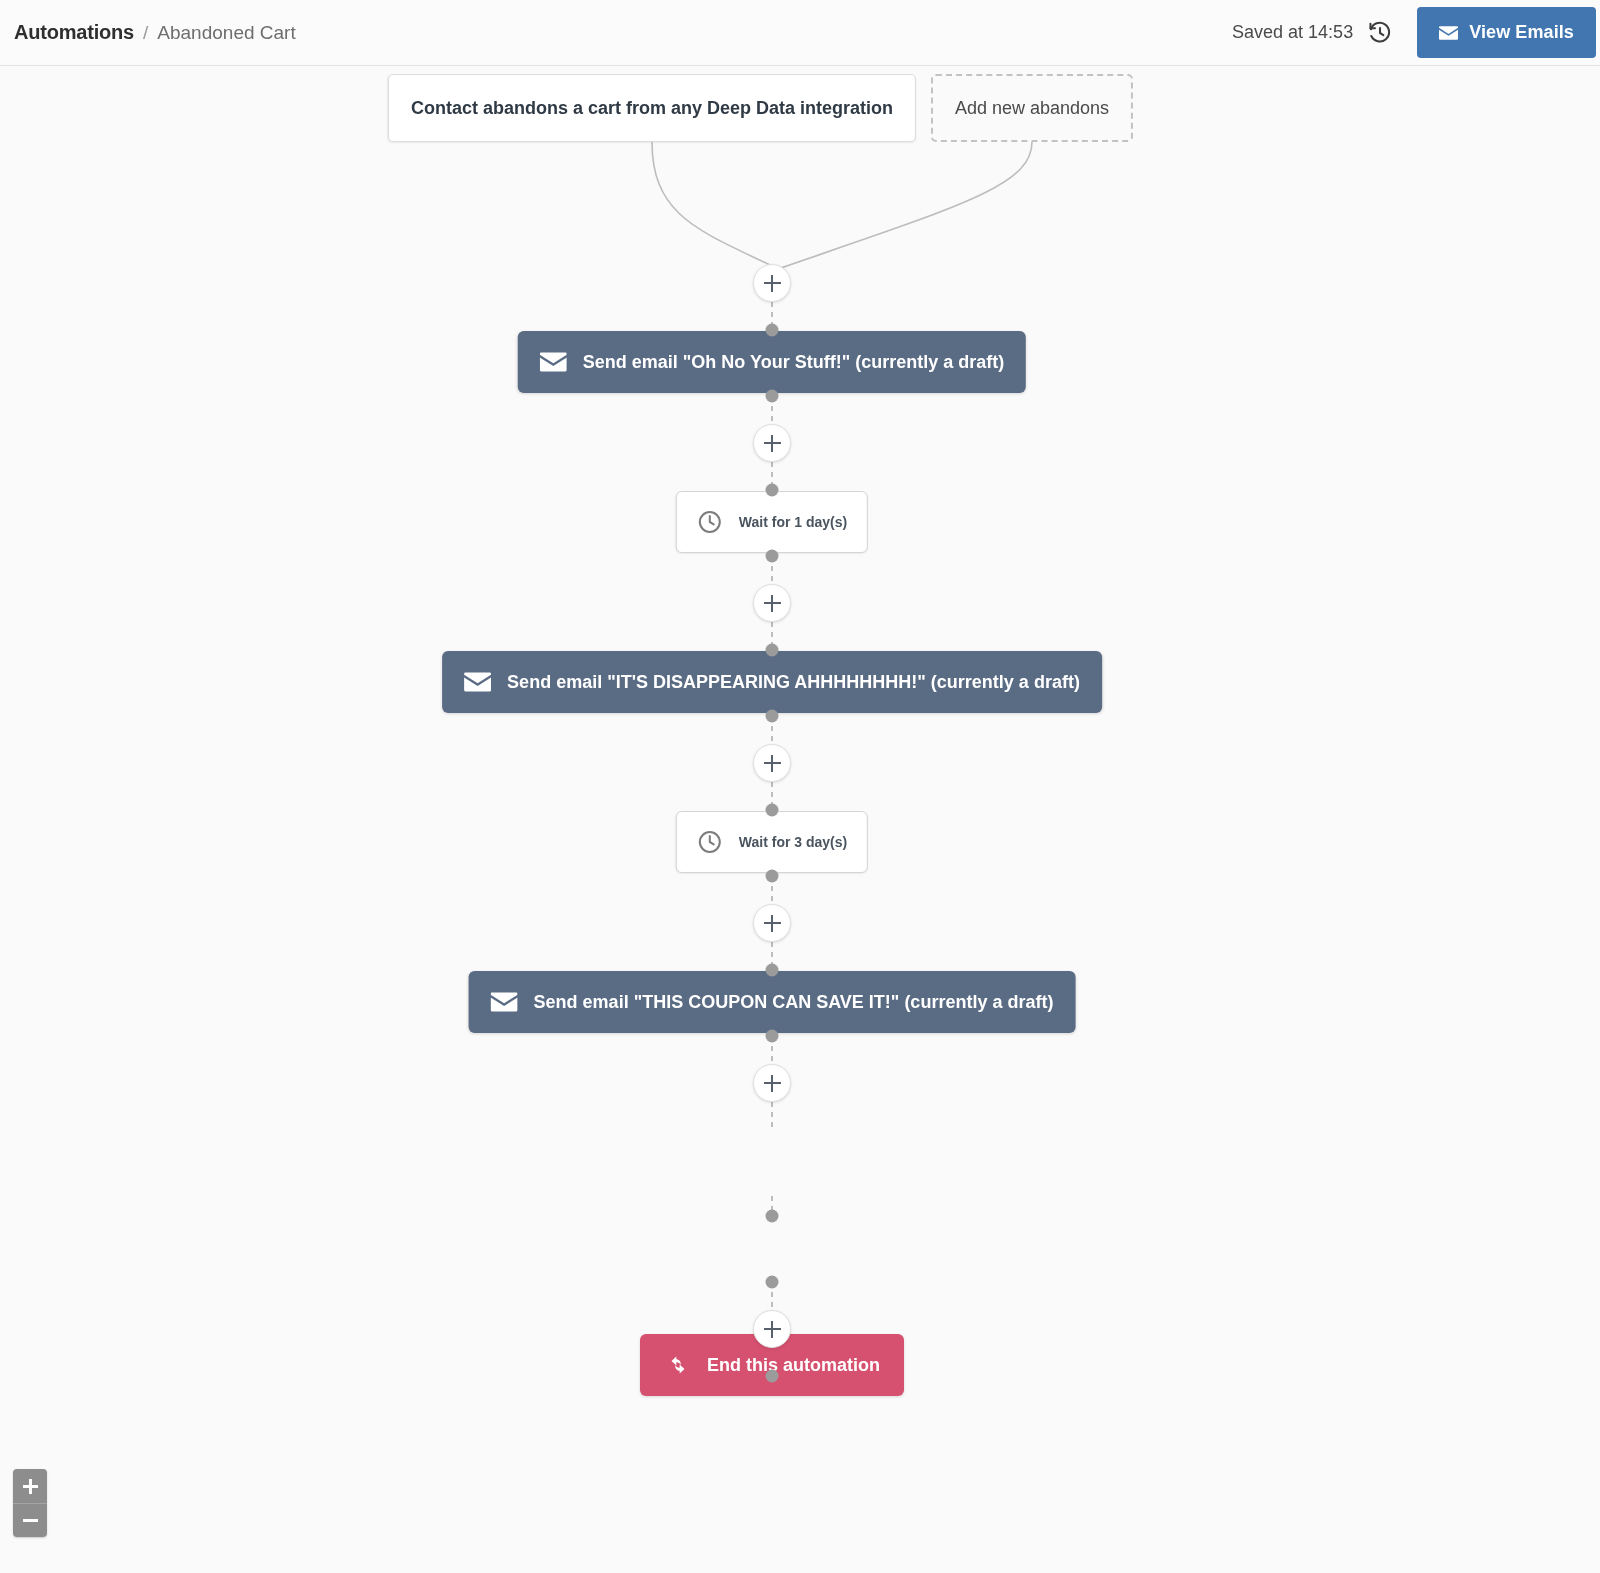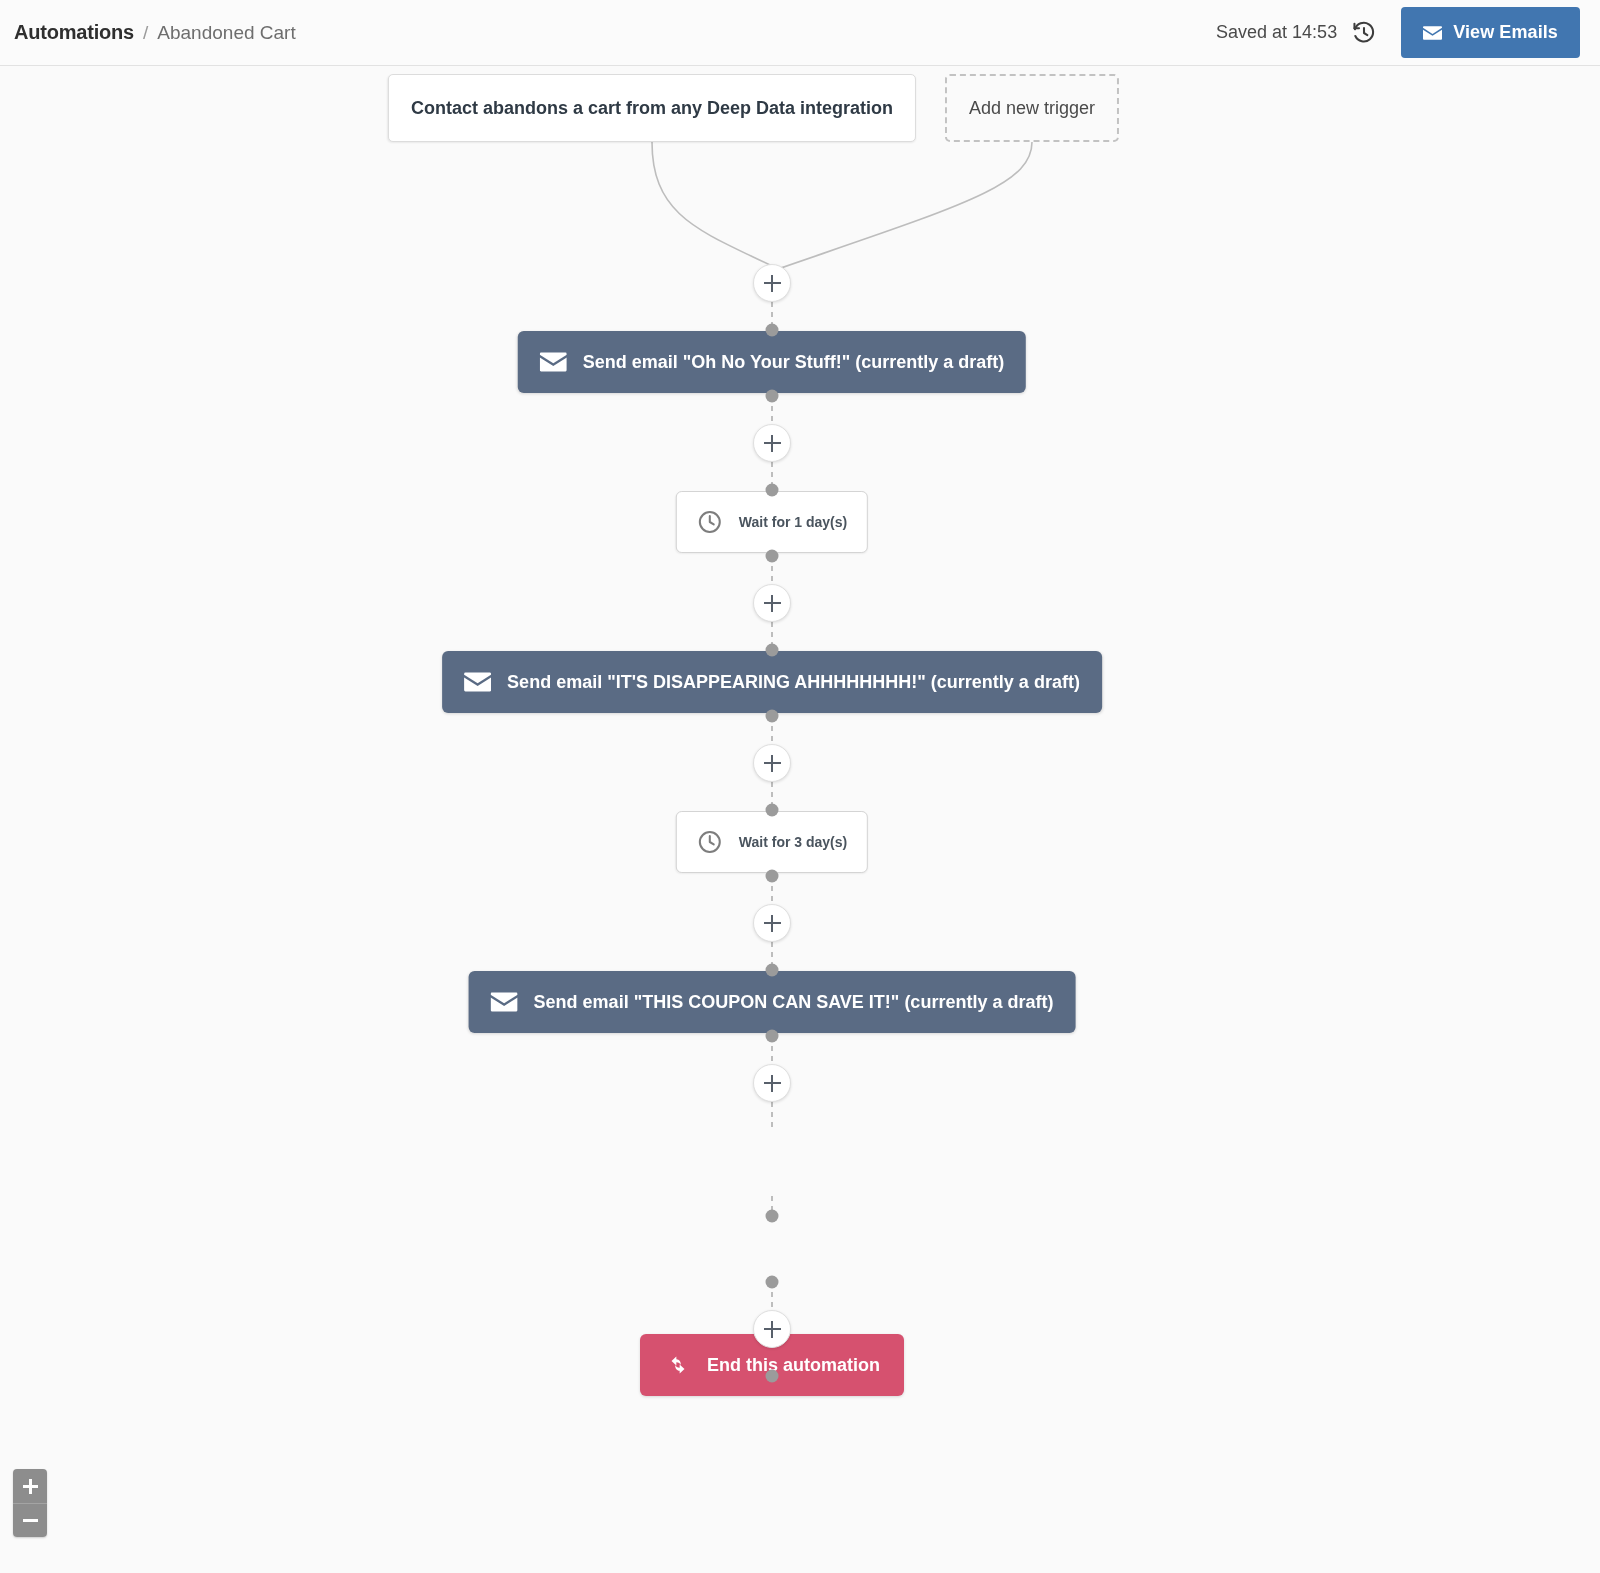--- a/index.html
+++ b/index.html
@@ -50,21 +50,21 @@
   }
   .bc-current {
     color: #6e6e6e;
     font-size: 19px;
   }
   .header-right {
     margin-left: auto;
     display: flex;
     align-items: center;
     height: 100%;
-    padding-right: 20px;
+    padding-right: 4px;
   }
   .saved-text {
     font-size: 18px;
     color: #4a4a4a;
     margin-right: 12px;
     white-space: nowrap;
   }
   .history-icon {
     width: 30px; height: 30px;
     margin-right: 22px;
@@ -359,21 +359,21 @@
       </svg>
 
       <div class="node" style="left:652px; top:8px;">
         <div class="trigger-card">
           <span>Contact abandons a cart from any Deep Data integration</span>
         </div>
       </div>
 
       <div class="node" style="left:1032px; top:8px;">
         <div class="trigger-card dashed">
-          <span>Add new trigger</span>
+          <span>Add new abandons</span>
         </div>
       </div>
 
       <div class="plus-btn" style="left:772px; top:217px;"></div>
       <div class="dot" style="left:772px; top:264px;"></div>
 
       <div class="node" style="left:772px; top:265px;">
         <div class="action-node email">
           <span class="glyph">
             <svg width="27" height="20" viewBox="0 0 20 14" fill="#ffffff">

